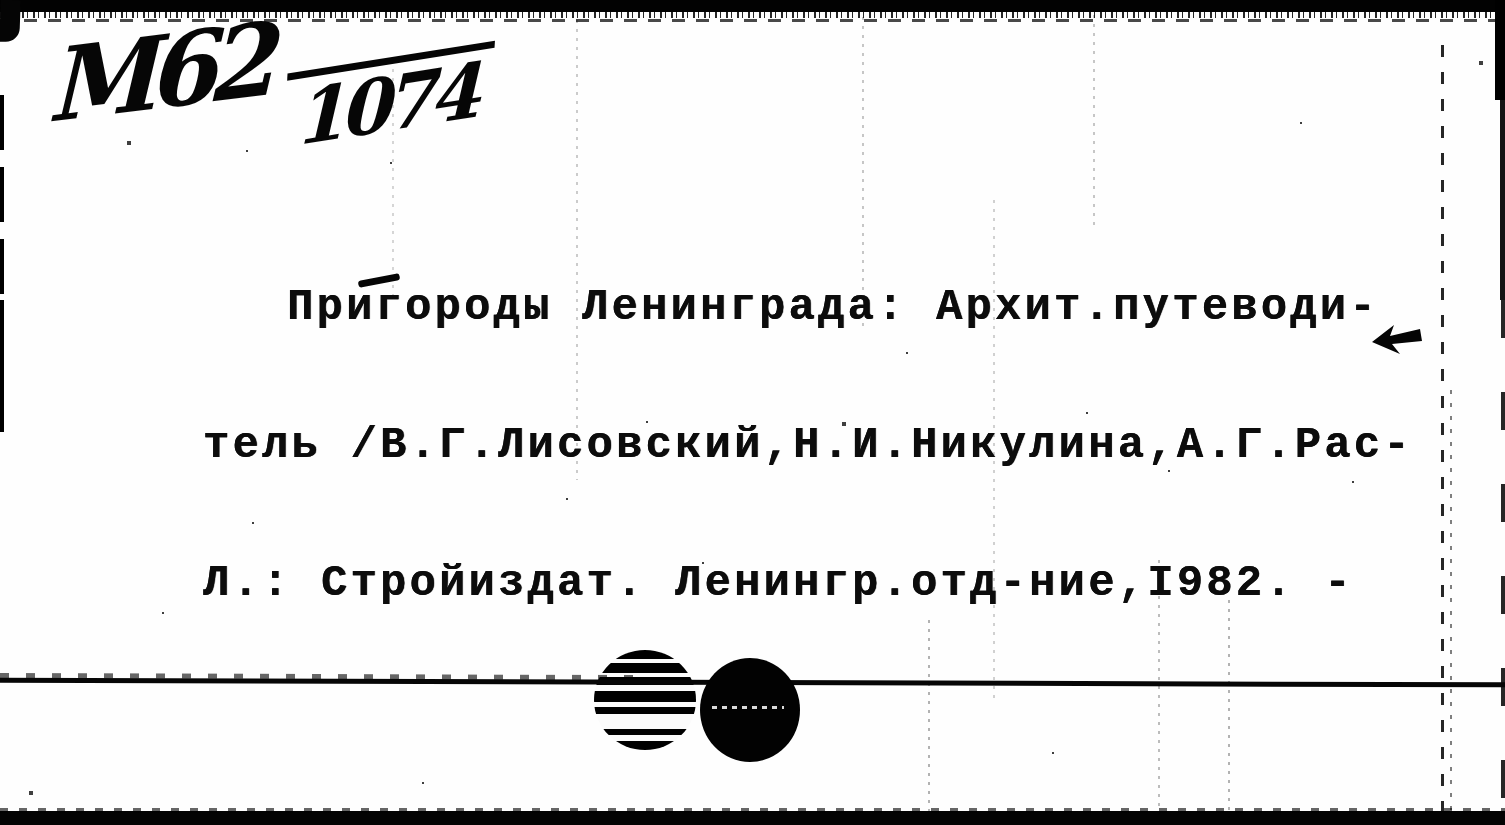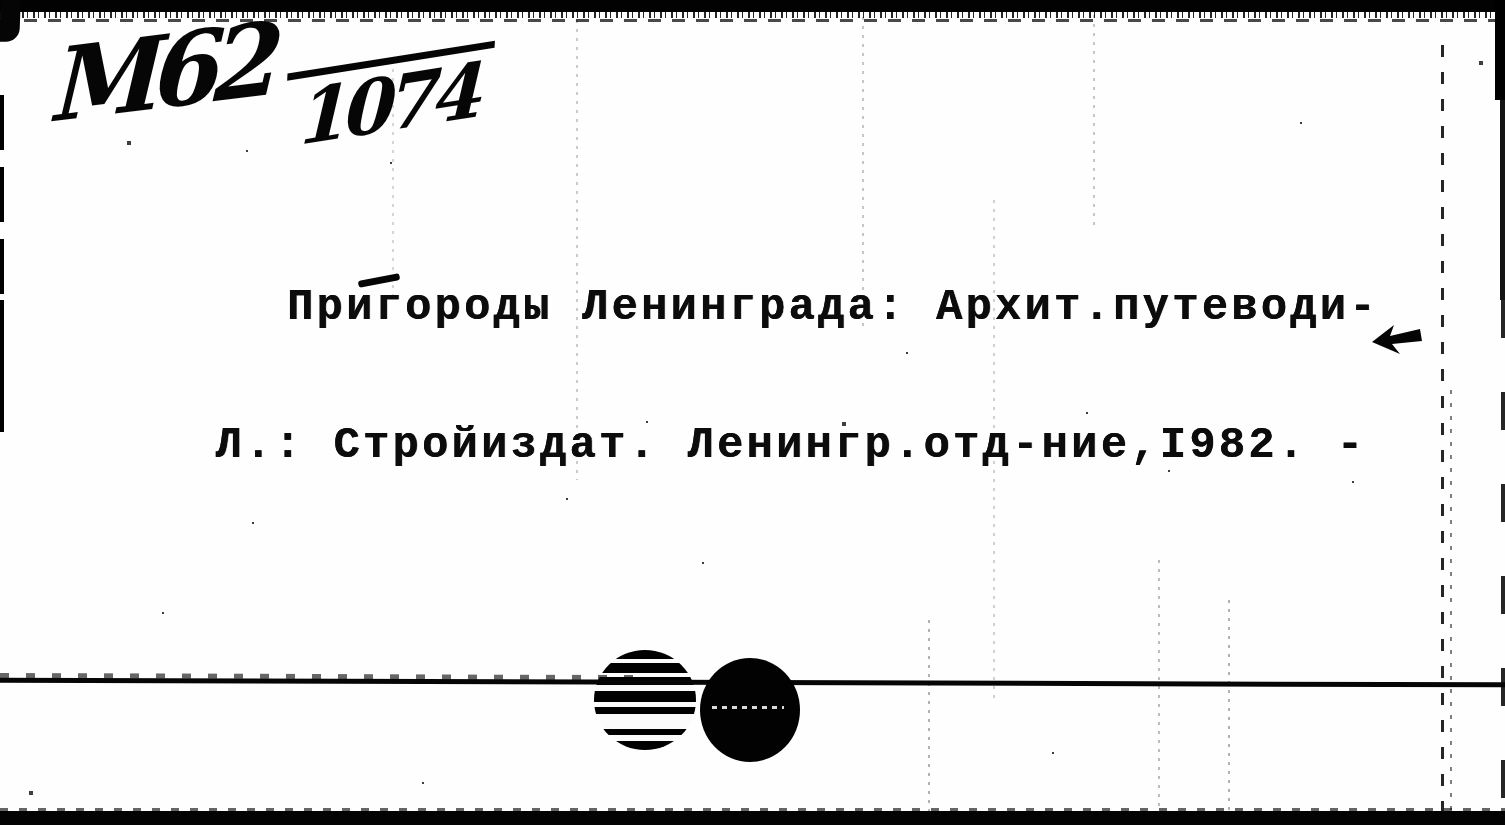--- a/index.html
+++ b/index.html
@@ -61,21 +61,21 @@
     transform: rotate(-9deg) skewX(-12deg); line-height:1;
   }
   
   .typed {
     position:absolute; left:203px; top:192px;
     font-family: "Liberation Mono", "DejaVu Sans Mono", monospace;
     font-weight:700; font-size:44px; letter-spacing:3.1px;
     line-height:46px; color:#0c0c0c; white-space:pre;
     text-shadow: 0 0 .6px rgba(0,0,0,.9), .7px .4px 0 rgba(0,0,0,.3);
   }
-  .typed-line { white-space:pre;text-align:center; }
+  .typed-line { white-space:pre; }
   .typed-line.indent { padding-left:84px; }
   .mark-underline { position:absolute; left:358px; top:277px; width:42px; height:7px;
                     background:#050505; border-radius:3px; transform: rotate(-11deg); }
   .mark-arrow { position:absolute; left:1370px; top:320px; width:54px; height:38px; }
   
   .rule-line { position:absolute; left:0; top:680px; width:100%; height:5px; background:#060606;
                transform: rotate(0.18deg); z-index:3; }
   .rule-fuzz { position:absolute; left:0; top:674px; width:640px; height:5px;
                background: repeating-linear-gradient(90deg, rgba(0,0,0,.6) 0 9px, transparent 9px 26px);
                transform: rotate(0.2deg); z-index:3; }
@@ -117,20 +117,21 @@
   <div class="streak" style="left:1093px; top:15px; height:215px; opacity:.22"></div>
   <div class="streak" style="left:1158px; top:560px; height:258px; opacity:.26"></div>
   <div class="streak" style="left:1228px; top:600px; height:218px; opacity:.3"></div>
   <div class="speckles"></div>
 
   <div class="hand-class-mark">М62</div>
   <div class="hand-accession">1074</div>
 
   <div class="typed">
     <div class="typed-line indent">Пригороды Ленинграда: Архит.путеводи-</div>
+    <div class="typed-line">тель /В.Г.Лисовский,Н.И.Никулина,А.Г.Рас-</div>
     <div class="typed-line">Л.: Стройиздат. Ленингр.отд-ние,I982. -</div>
     
     
   </div>
 
   <div class="mark-underline"></div>
   <div class="mark-arrow">
     <svg width="54" height="38" viewBox="0 0 54 38" xmlns="http://www.w3.org/2000/svg">
       <path d="M2 22 L24 5 L20 16 L50 9 L52 21 L22 24 L30 34 Z" fill="#050505"></path>
     </svg>

